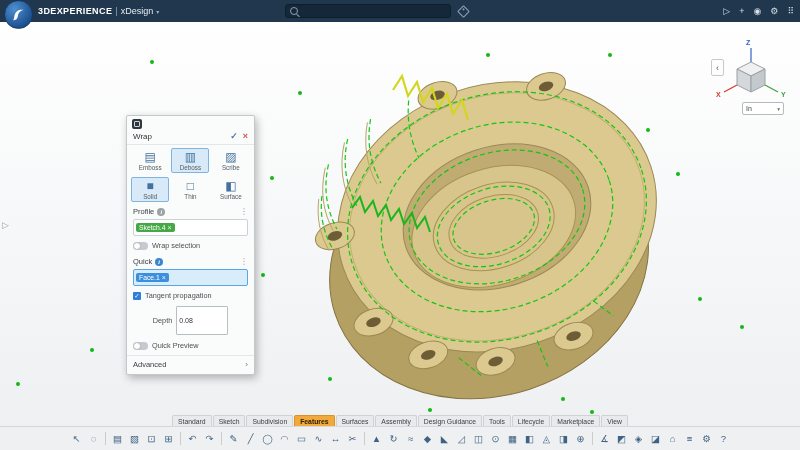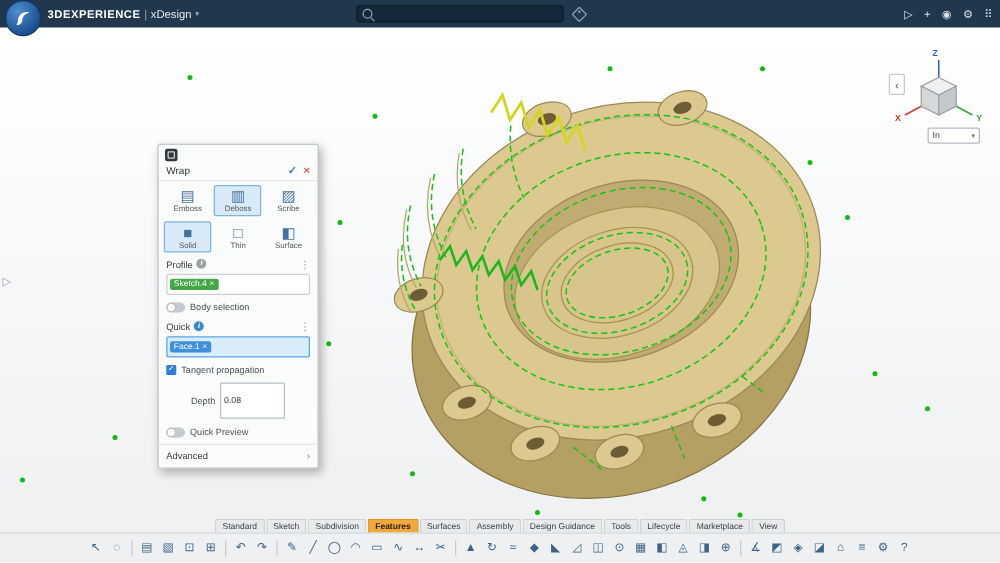--- a/index.html
+++ b/index.html
@@ -50,21 +50,21 @@
   .p-feat::after{content:"";position:absolute;left:2px;top:2px;right:2px;bottom:2px;border:1px solid #cfd6da;border-radius:1px}
   .p-title-row{display:flex;align-items:center;padding:1px 6px 3px;gap:5px;border-bottom:1px solid #e4e7e9}
   .p-title{font-size:8px;color:#2f3439;flex:1}
   .p-ok{color:#4a7aa8;font-weight:bold;font-size:9px;cursor:pointer}
   .p-x{color:#d9534f;font-weight:bold;font-size:9px;cursor:pointer}
   .p-opts{display:flex;justify-content:space-around;padding:3px 3px 1px}
   .opt{width:36px;text-align:center;border:1px solid transparent;border-radius:2px;padding:1px 0;cursor:pointer}
   .opt.sel{background:#d8eaf8;border-color:#7fb4e2}
   .opt-ic{font-size:12px;line-height:14px;color:#44719e}
   .opt-lb{font-size:6.3px;color:#555b60}
-  .p-lbl{display:flex;align-items:flex-start;gap:3px;padding:4px 6px 2px}
+  .p-lbl{display:flex;align-items:flex-end;gap:3px;padding:4px 6px 2px}
   .info{width:8px;height:8px;border-radius:50%;background:#3a87cf;color:#fff;font-size:6px;line-height:8px;
         text-align:center;font-weight:bold;font-style:italic;flex:none}
   .info.gray{background:#9aa2a8}
   .sp{flex:1}
   .kebab{color:#8b9298;font-size:8px;cursor:pointer}
   .p-field{margin:1px 6px 2px;min-height:13px;background:#fff;border:1px solid #ccd1d5;border-radius:2px;
            display:flex;align-items:center;padding:1px 2px;cursor:pointer}
   .p-field.sel{background:#d9ecfa;border-color:#58a6e8}
   .chip{display:inline-flex;align-items:center;gap:2px;color:#fff;font-size:6.8px;padding:1px 3px;border-radius:2px;cursor:pointer}
   .chip.green{background:#45a845}
@@ -282,21 +282,21 @@
     </div>
     <div class="p-field">
       <span class="chip green">
         <span>Sketch.4</span>
         <span class="chip-x">×</span>
       </span>
     </div>
 
     <div class="p-row">
       <span class="toggle"></span>
-      <span class="p-lab">Body selection</span>
+      <span class="p-lab">Wrap selection</span>
     </div>
 
     <div class="p-lbl">
       <span class="lab">Quick</span>
       <span class="info">i</span>
       <span class="sp"></span>
       <span class="kebab">⋮</span>
     </div>
     <div class="p-field sel">
       <span class="chip blue">

